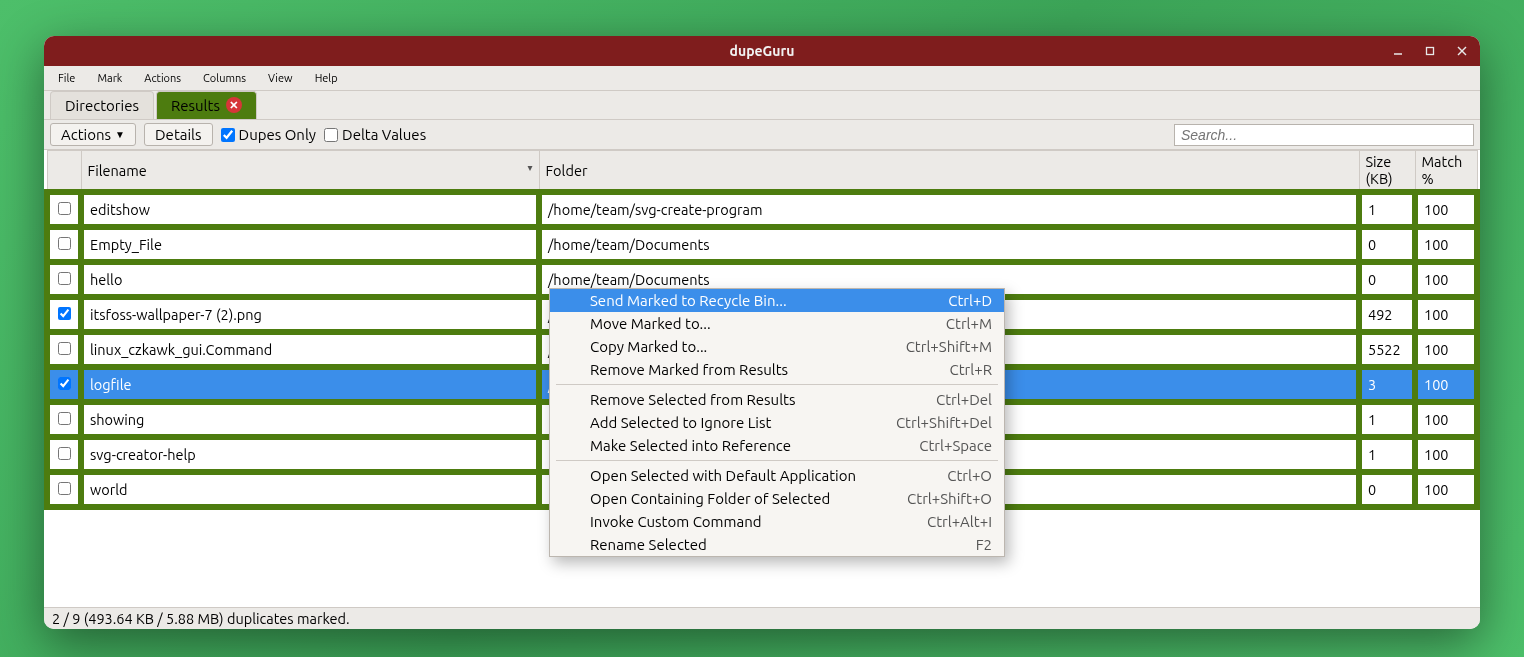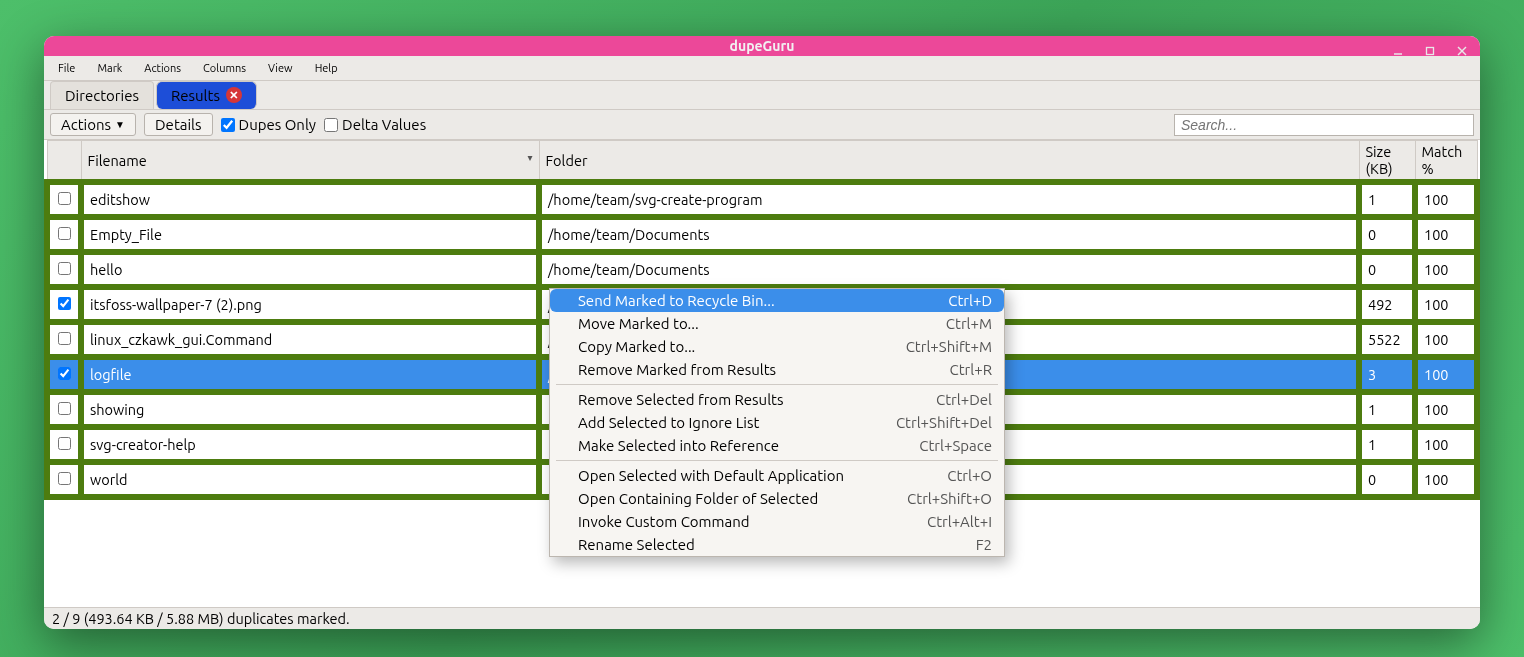--- a/index.html
+++ b/index.html
@@ -16,22 +16,22 @@
     height: 100%;
     background: #fafafa;
     border-radius: 10px;
     overflow: hidden;
     box-shadow: 0 14px 50px rgba(0,0,0,0.45);
     display: flex;
     flex-direction: column;
     position: relative;
   }
   .titlebar {
-    background: #ec4899;
-    height: 20px;
+    background: #7f1d1d;
+    height: 30px;
     display: flex;
     align-items: center;
     justify-content: center;
     position: relative;
     color: #f2f2f2;
     font-weight: 600;
     font-size: 14px;
   }
   .win-controls {
     position: absolute;
@@ -67,21 +67,21 @@
     padding: 5px 14px;
     border: 1px solid #cfcac5;
     border-bottom: none;
     background: #e4e1dc;
     margin-right: 2px;
     border-radius: 4px 4px 0 0;
     cursor: pointer;
     font-size: 15px;
     display: flex; align-items: flex-start; gap: 6px;
   }
-  .tab.active { background: #1d4ed8; border-radius: 6px; }
+  .tab.active { background: #4d7c0f; }
   .close-dot {
     width: 16px; height: 16px; border-radius: 50%;
     background: #d63638; display: inline-flex;
     align-items: center; justify-content: center;
     color: #fff; font-size: 11px; font-weight: bold;
   }
   .toolbar {
     background: #eceae7;
     border-bottom: 1px solid #cfcac5;
     display: flex;
@@ -147,23 +147,22 @@
     width: 456px;
     background: #f7f5f2;
     border: 1px solid #bcb6af;
     box-shadow: 4px 6px 14px rgba(0,0,0,0.28);
     font-size: 15px;
     z-index: 50;
   }
   .context-menu .item {
     display: flex;
     justify-content: space-between;
-    padding: 3px 12px 3px 28px;
+    padding: 3px 12px 3px 40px;
     cursor: pointer;
-    border-radius: 6px;
   }
   .context-menu .item.highlight { background: #3b8eea; color: #fff; }
   .context-menu .sep { height: 1px; background: #cfcac5; margin: 3px 6px; }
   .context-menu .shortcut { color: #555; }
   .context-menu .item.highlight .shortcut { color: #fff; }
   tbody input[type=checkbox] { width: 13px; height: 13px; }
   .caret { font-size: 10px; }
 </style>
 </head>
 <body>

